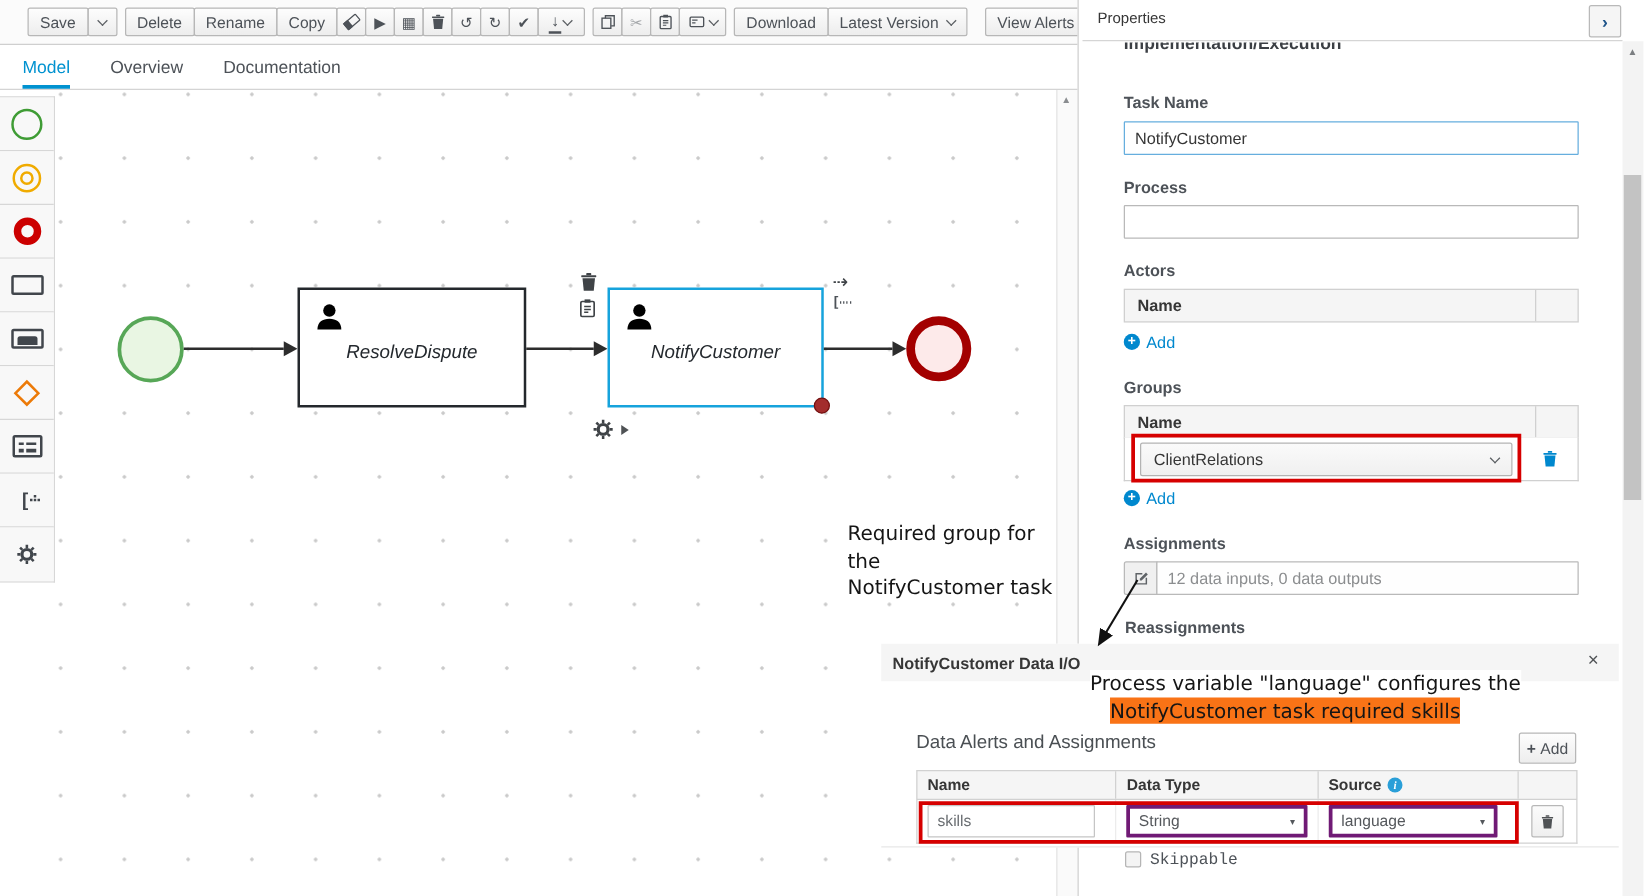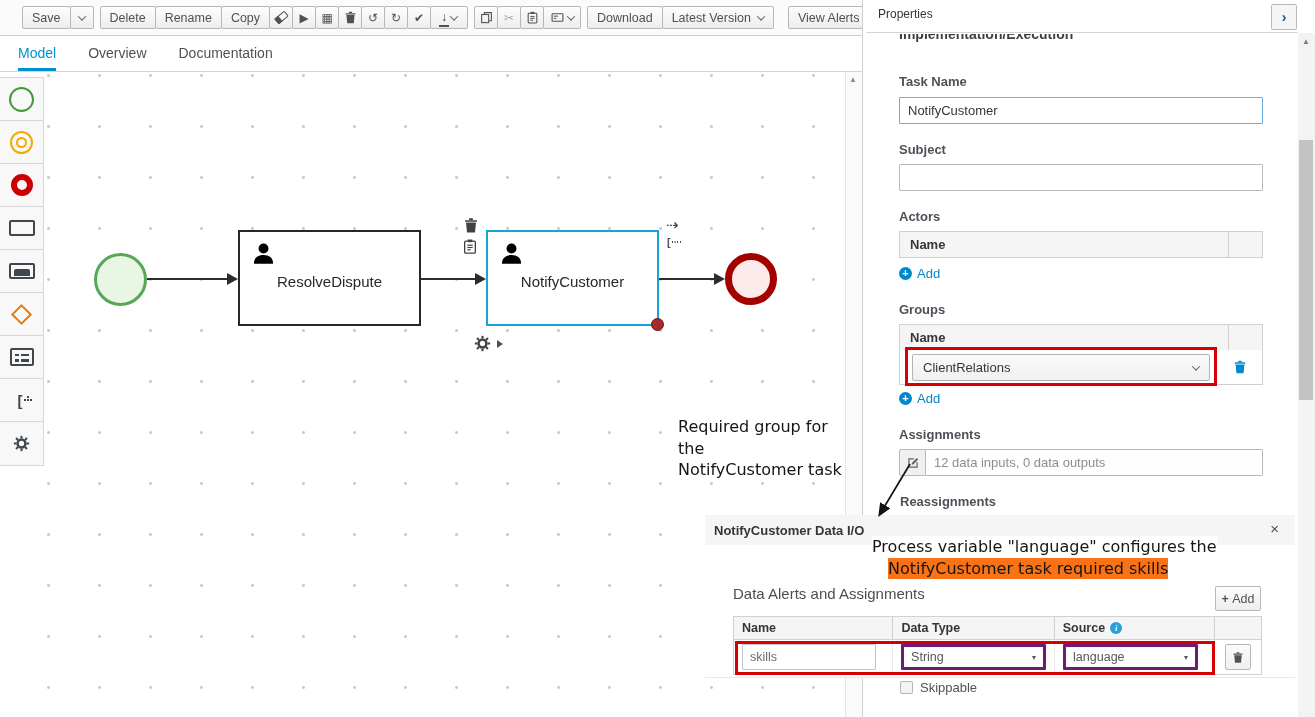--- a/index.html
+++ b/index.html
@@ -59,21 +59,21 @@
   .p-form i { position:absolute; left:3px; height:2.5px; background:#41464c; }
   .p-form i.r1 { top:3.5px; width:4px; } .p-form i.r1b { top:3.5px; left:9px; width:8px; }
   .p-form i.r2 { top:9px; width:4px; } .p-form i.r2b { top:9px; left:9px; width:8px; }
   .p-bracket { font-size:15px; color:#41464c; font-weight:bold; display:flex; align-items:center; gap:1px; }
   .p-bracket i { width:2px; height:2px; background:#41464c; box-shadow:3px 0 #41464c,6px 0 #41464c,3px -3px #41464c; display:inline-block; }
   .gearsvg { color:#41464c; }
 
   
   .node-start { position:absolute; left:94px; top:181px; width:53px; height:53px; border:3px solid #57a757; border-radius:50%; background:#e9f6e3; cursor:pointer; }
   .node-end { position:absolute; left:725px; top:181px; width:52px; height:52px; border:7px solid #a30000; border-radius:50%; background:#fdeaea; cursor:pointer; }
-  .task { position:absolute; width:183px; height:96px; background:#fff; border:2px solid #24282c; display:flex; align-items:center; justify-content:center; cursor:pointer; }
+  .task { position:absolute; width:183px; height:96px; background:#fff; border:2px solid #24282c; display:flex; align-items:center; justify-content:center; cursor:pointer;font-style:italic; }
   .task .tlabel { font-size:15px; color:#24292e; margin-top:6px; }
   .task .usr { position:absolute; left:10px; top:8px; width:27px; height:27px; color:#3b4045; }
   .task1 { left:238px; top:158px; }
   .task2 { left:486px; top:158px; width:173px; border-color:#16a3dc; border-width:2.5px; }
   .task2 .dot { position:absolute; right:-7px; bottom:-7px; width:13px; height:13px; border-radius:50%; background:#a32c2c; border:1px solid #731010; }
   .flow { position:absolute; height:2px; background:#2d2d2d; }
   .flow::after { content:""; position:absolute; right:-11px; top:-5px; border-left:11px solid #2d2d2d; border-top:6px solid transparent; border-bottom:6px solid transparent; }
   .ctx-ico { position:absolute; color:#3f4347; }
   .mini-bracket { font-size:11px; color:#4d5258; font-weight:bold; display:inline-flex; align-items:center; }
   .mini-bracket i { width:1.5px; height:1.5px; background:#4d5258; box-shadow:2.5px 0 #4d5258,5px 0 #4d5258,8px 0 #4d5258; display:inline-block; margin-left:1px; }
@@ -123,21 +123,21 @@
   .dtrow { display:flex; border:1px solid #d1d1d1; border-top:none; background:#fff; height:35px; }
   .dtrow .c { border-right:1px solid #ececec; display:flex; align-items:center; padding:0 8px; }
   .dtrow .c:last-child { border-right:none; }
   .c.w-name { width:160px; } .c.w-type { width:162px; } .c.w-src { width:161px; } .c.w-act { width:46px; justify-content:center; }
   .dinput { width:134px; height:26px; border:1px solid #c5c5c5; border-radius:1px; font-family:"Liberation Sans",sans-serif; font-size:12.5px; color:#6a6e72; padding:0 7px; }
   .nselect { height:26px; background:#fff; border:3px solid #701a75; border-radius:1px; display:flex; align-items:center; justify-content:space-between; padding:0 7px; font-size:12.5px; color:#55585c; cursor:pointer; }
   .nselect .car { font-size:8px; color:#55585c; }
   .w-sel1 { width:145px; } .w-sel2 { width:135px; }
   .dtrash { width:26px; height:26px; border:1px solid #b7b7b7; background:linear-gradient(#fbfbfb,#efefef); border-radius:2px; display:flex; align-items:center; justify-content:center; cursor:pointer; color:#4f5255; }
   .info-circ { width:12px; height:12px; border-radius:50%; background:#2a9fd8; color:#fff; font-size:9px; font-style:italic; font-weight:bold; font-family:"Liberation Serif",serif; display:inline-flex; align-items:center; justify-content:center; }
-  .skippable { position:absolute; left:900px; top:680px; display:flex; align-items:center; gap:7px; z-index:31; }
+  .skippable { position:absolute; left:900px; top:680px; display:flex; align-items:center; gap:7px; z-index:31;font-family:Liberation Mono, monospace; }
   .skip-cb { width:13px; height:13px; border:1px solid #b5b5b5; border-radius:2px; background:#f4f4f4; cursor:pointer; }
   .skip-lbl { font-size:13px; color:#4d5258; }
 
   .arrow-layer { position:absolute; left:0; top:0; width:1315px; height:717px; pointer-events:none; z-index:35; }
 </style>
 </head>
 <body>
 
 <svg width="0" height="0" style="position:absolute">
   <defs>
@@ -375,21 +375,21 @@
         <span>›</span>
       </button>
 
     <div class="clip-heading">
         <span>Implementation/Execution</span>
       </div>
 
     <div class="flabel" style="left:33px;top:74px;">Task Name</div>
     <input class="tinput focus" style="left: 33px; top: 97px; width: 364px;" value="NotifyCustomer">
 
-    <div class="flabel" style="left:33px;top:142px;">Subject</div>
+    <div class="flabel" style="left:33px;top:142px;">Process</div>
     <input class="tinput" style="left: 33px; top: 164px; width: 364px;" value="">
 
     <div class="flabel" style="left:33px;top:209px;">Actors</div>
     <div class="thead" style="left:33px;top:231px;width:364px;">
       <div class="hc" style="width:331px;">Name</div>
       <div class="hc" style="width:33px;"></div>
     </div>
     <div class="add-link" style="left:33px;top:266px;">
       <span class="plus-circ">+</span>
       <span>Add</span>

